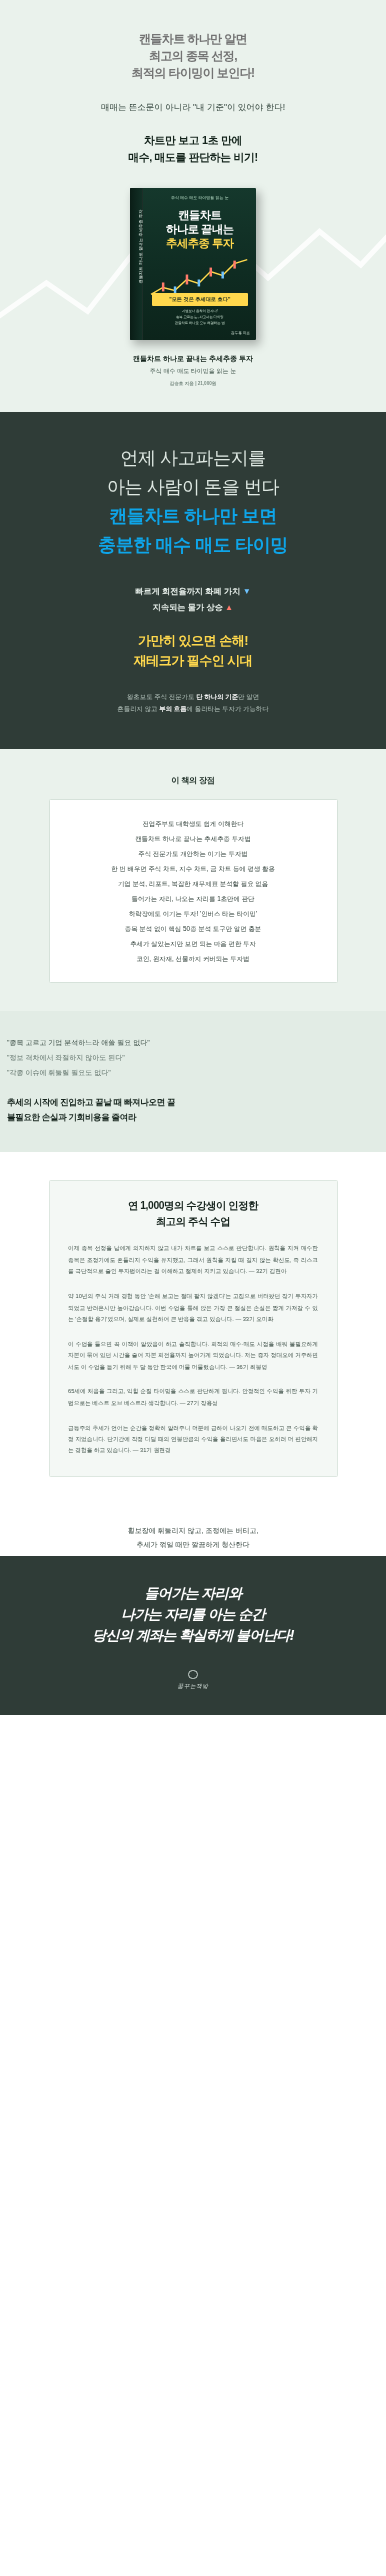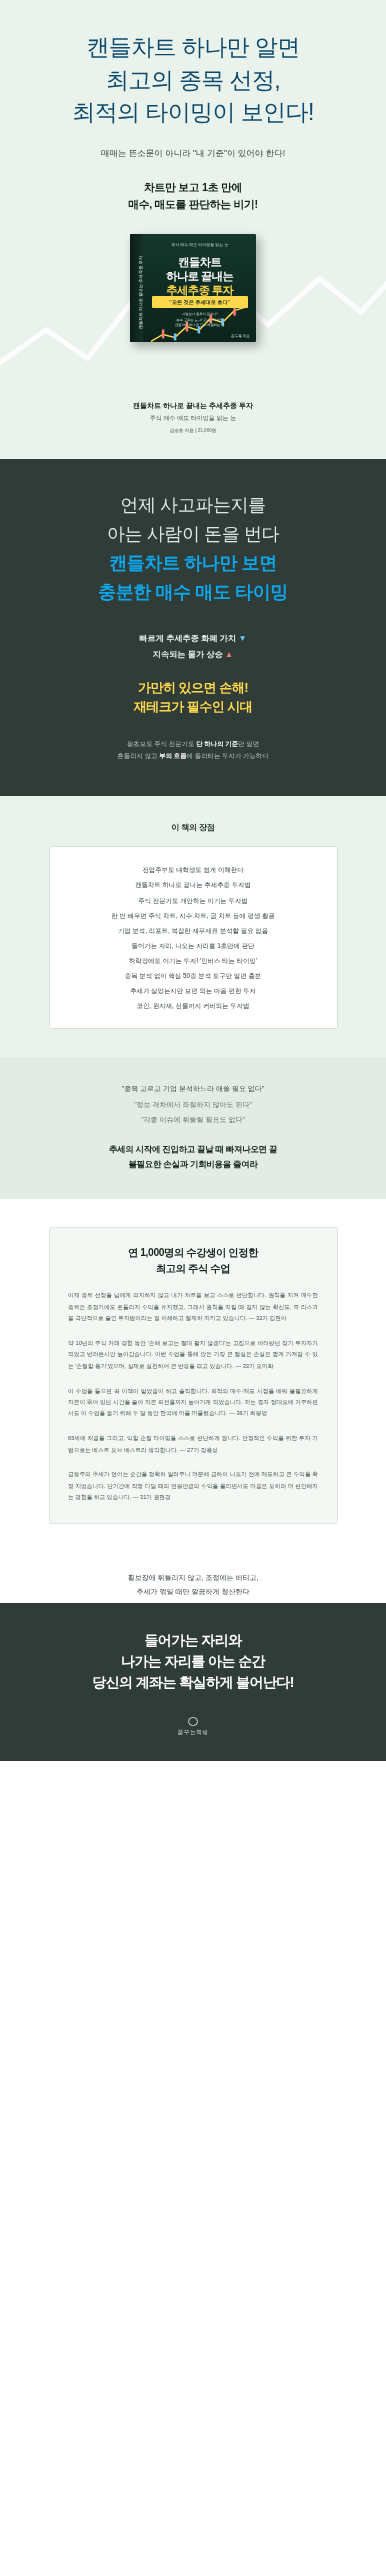--- a/index.html
+++ b/index.html
@@ -21,25 +21,25 @@
     overflow: hidden;
   }
   .hero-zig {
     position: absolute;
     left: 0; right: 0; bottom: 62px;
     height: 134px;
     pointer-events: none;
   }
   .hero h1 {
     position: relative;
-    font-size: 23px;
+    font-size: 12px;
     line-height: 1.42;
-    font-weight: 400;
+    font-weight: 700;
     letter-spacing: -0.6px;
-    color: #0c4a6e;
+    color: #737373;
   }
   .hero-sub {
     position: relative;
     margin-top: 17.5px;
     font-size: 8.5px;
     line-height: 1.75;
     color: #2e4038;
     font-weight: 400;
   }
   .hero-sub .big {
@@ -55,26 +55,25 @@
   
   .book-wrap {
     position: relative;
     margin: 21.6px auto 0;
     width: 165px;
     height: 155px;
   }
   .book {
     position: absolute;
     left: 19.6px; top: 0;
-    width: 126px; height: 108px;
+    width: 126px; height: 152px;
     background: linear-gradient(180deg, #15382c 0%, #0f2c22 55%, #0c241b 100%);
     box-shadow: 3.1px 4.1px 9.3px rgba(0,0,0,.28);
     border-radius: 1px;
     overflow: hidden;
-    font-family: Liberation Serif, serif;
   }
   .book-spine {
     position: absolute;
     left: 0; top: 0; bottom: 0;
     width: 13.4px;
     background: linear-gradient(90deg, #0a1d16, #123026);
     border-right: 0.5px solid rgba(255,255,255,.08);
   }
   .spine-text {
     position: absolute;
@@ -204,21 +203,21 @@
   }
   .merit-card li {
     list-style: none;
     font-size: 6.4px;
     line-height: 2.35;
     color: #2b3b34;
     text-align: center;
   }
 
   
-  .quote-sec { background: #e2ece5; padding: 24px 7px 26px; text-align: center; }
+  .quote-sec { background: #e2ece5; padding: 24px 7px 26px; text-align: left; }
   .quote-sec .q {
     font-size: 7px;
     color: #5d6f67;
     line-height: 2.2;
   }
   .quote-sec .q.strong { color: #3b4d45; }
   .quote-punch {
     margin-top: 14.4px;
     font-size: 8.5px;
     font-weight: 700;
@@ -254,20 +253,21 @@
   }
 
   
   .close-top { background: #ffffff; padding: 17.5px 20.6px 4.1px; text-align: center; }
   .close-top p { font-size: 7px; line-height: 2.0; color: #2b3b34; }
   .close {
     background: #2f3c37;
     color: #fff;
     padding: 27px 20.6px 24px;
     text-align: center;
+    font-style: italic;
   }
   .close h3 {
     font-size: 14px;
     font-weight: 800;
     line-height: 1.52;
     letter-spacing: -0.6px;
   }
   .close h3 .y { color: #ffffff; }
   .logo {
     margin-top: 23px;
@@ -352,21 +352,21 @@
   <section class="dark">
     <h2>
       <span>언제 사고파는지를</span><br>
       <span>아는 사람이 돈을 번다</span><br>
       <span class="b">캔들차트 하나만 보면</span><br>
       <span class="b">충분한 매수 매도 타이밍</span>
     </h2>
 
     <div class="dark-row">
       <div>
-        <span>빠르게 추세추종 화폐 가치</span>
+        <span>빠르게 회전율까지 화폐 가치</span>
         <span class="dn">▼</span>
       </div>
       <div>
         <span>지속되는 물가 상승</span>
         <span class="up">▲</span>
       </div>
     </div>
 
     <div class="dark-big">
       <span>가만히 있으면 손해!</span><br>

